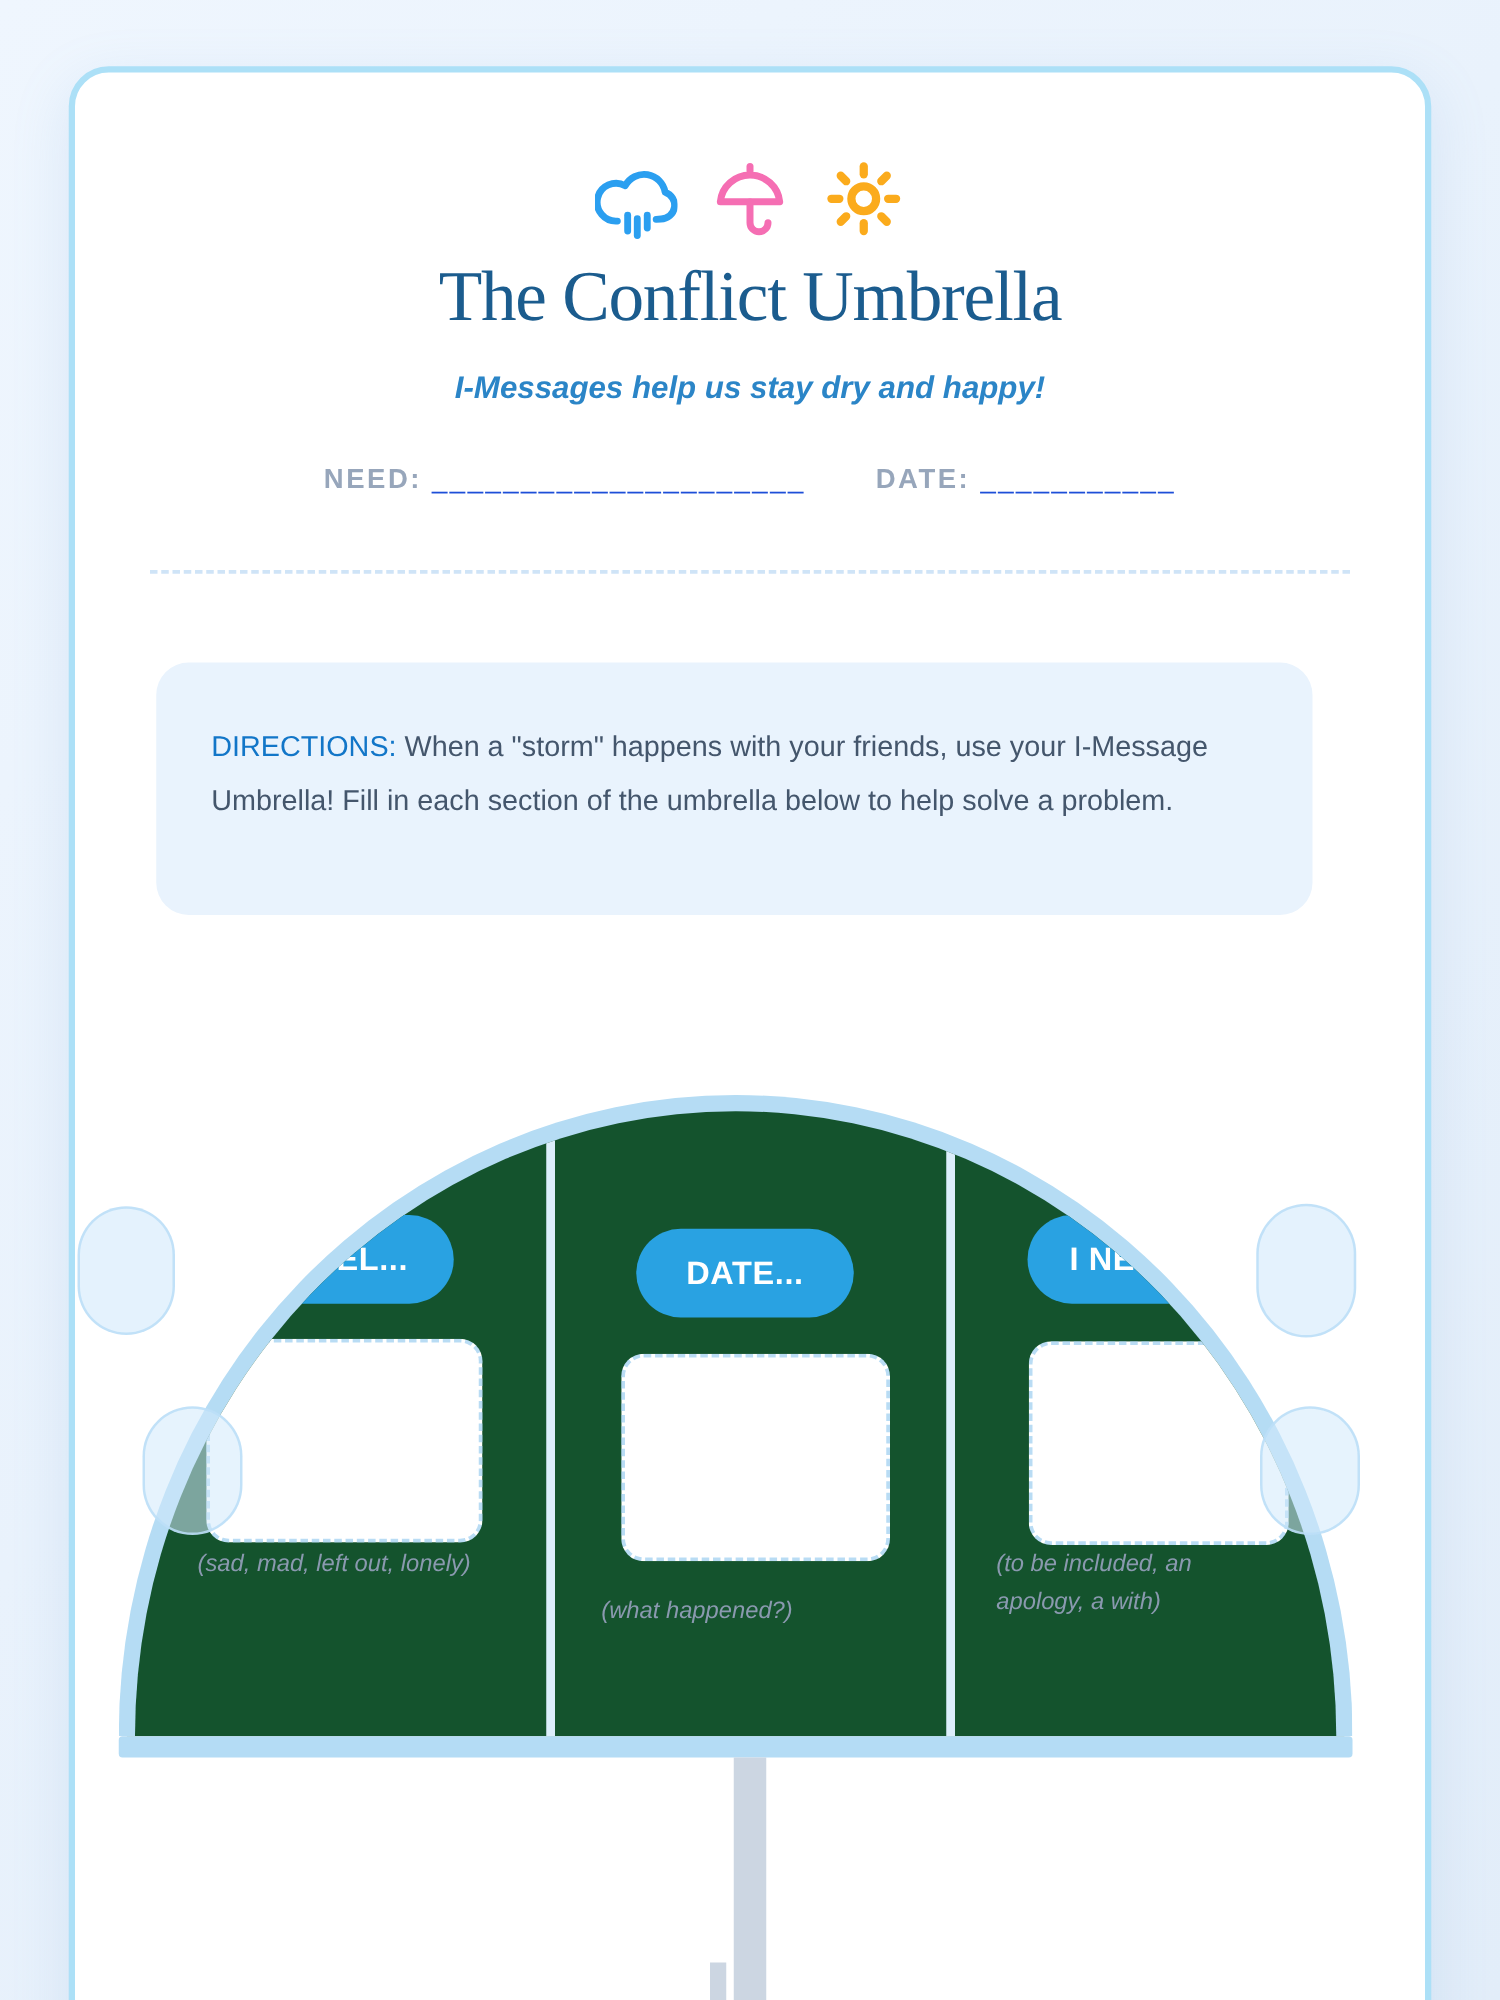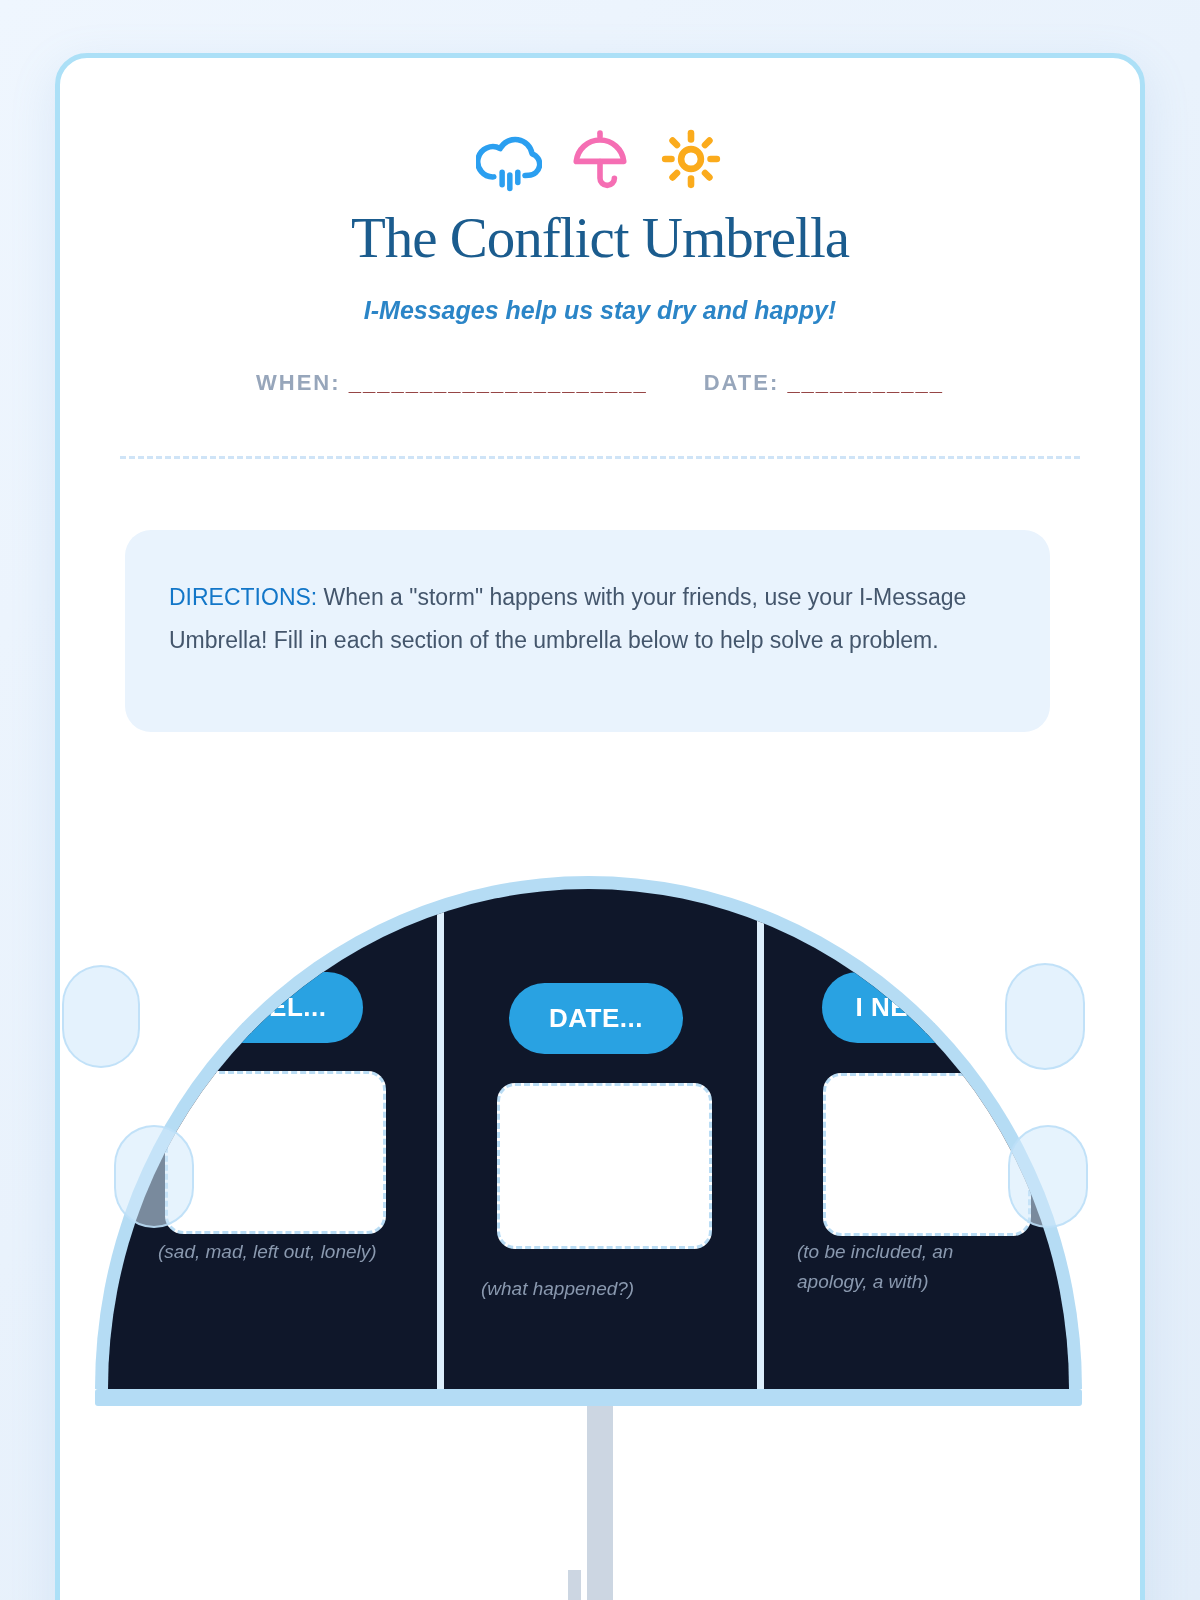--- a/index.html
+++ b/index.html
@@ -24,37 +24,37 @@
   }
   .subtitle{
     position:absolute;left:0;top:296px;width:1200px;text-align:center;
     font-style:italic;font-weight:700;font-size:25px;color:#2b85c7;
   }
   .namedate{
     position:absolute;left:0;top:370px;width:1200px;
     display:flex;justify-content:center;gap:56px;
     font-size:22px;font-weight:700;letter-spacing:2px;color:#97a6bb;
   }
-  .namedate .blank{color:#7f1d1d;font-weight:700;}
+  .namedate .blank{color:#1d4ed8;font-weight:400;}
   .divider{
     position:absolute;left:120px;top:456px;width:960px;height:0;
     border-top:3px dashed #cfe4f7;
   }
   .directions{
     position:absolute;left:125px;top:530px;width:925px;height:202px;
     background:#e9f3fd;border-radius:26px;box-sizing:border-box;
     padding:46px 44px 0 44px;
   }
   .directions-text{font-size:23px;line-height:42.5px;color:#44566c;}
   .directions-text .dir-label{color:#1276c8;font-weight:400;margin-top:24px;}
   
   .umbrella-group{position:absolute;left:95px;top:876px;width:987px;height:760px;}
   .dome{
     position:absolute;left:0;top:0;width:987px;height:513px;box-sizing:border-box;
-    background:#0f172a;border:13px solid #b5dcf4;border-bottom:none;
+    background:#14532d;border:13px solid #b5dcf4;border-bottom:none;
     border-radius:494px 494px 0 0 / 513px 513px 0 0;overflow:hidden;
   }
   .panel-divider{position:absolute;top:0;bottom:0;width:7px;background:#dceefb;}
   .panel-divider.d1{left:329px;}
   .panel-divider.d2{left:649px;}
   .label-pill{
     position:absolute;height:71px;border-radius:36px;background:#29a2e2;
     display:flex;align-items:center;justify-content:center;
     color:#ffffff;font-weight:700;font-size:26px;letter-spacing:.5px;white-space:nowrap;
   }
@@ -122,21 +122,21 @@
       <line x1="17.1" y1="6.9" x2="18.7" y2="5.3"></line>
     </svg>
   </span>
 </div>
 
 <div class="page-title">The Conflict Umbrella</div>
 <div class="subtitle">I-Messages help us stay dry and happy!</div>
 
 <div class="namedate">
   <span>
-    <span>WHEN:</span>
+    <span>NEED:</span>
     <span class="blank">_____________________</span>
   </span>
   <span>
     <span>DATE:</span>
     <span class="blank">___________</span>
   </span>
 </div>
 
 <div class="divider"></div>
 

